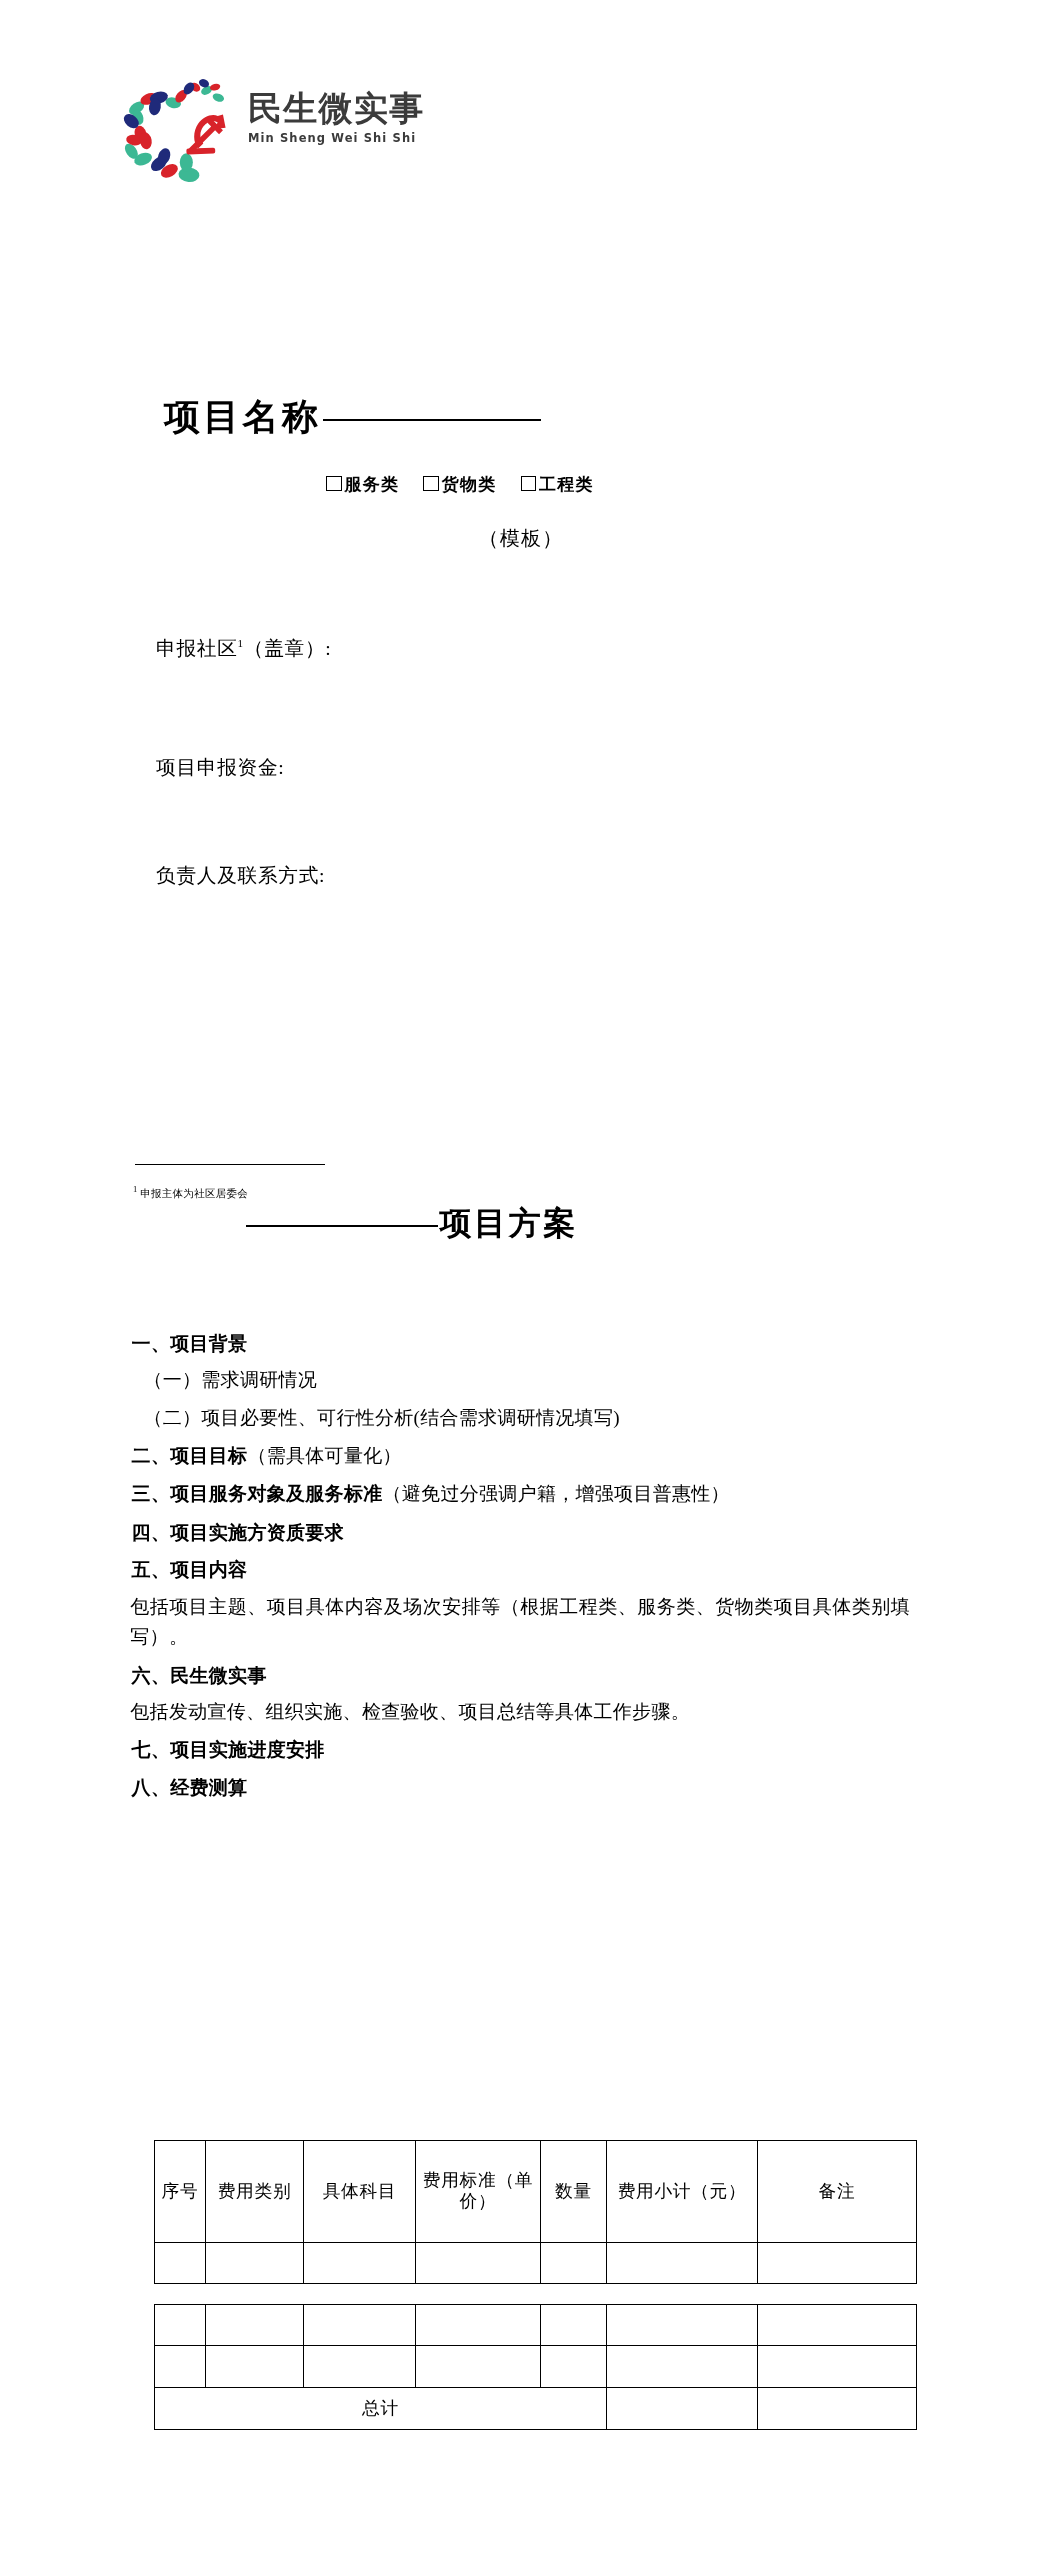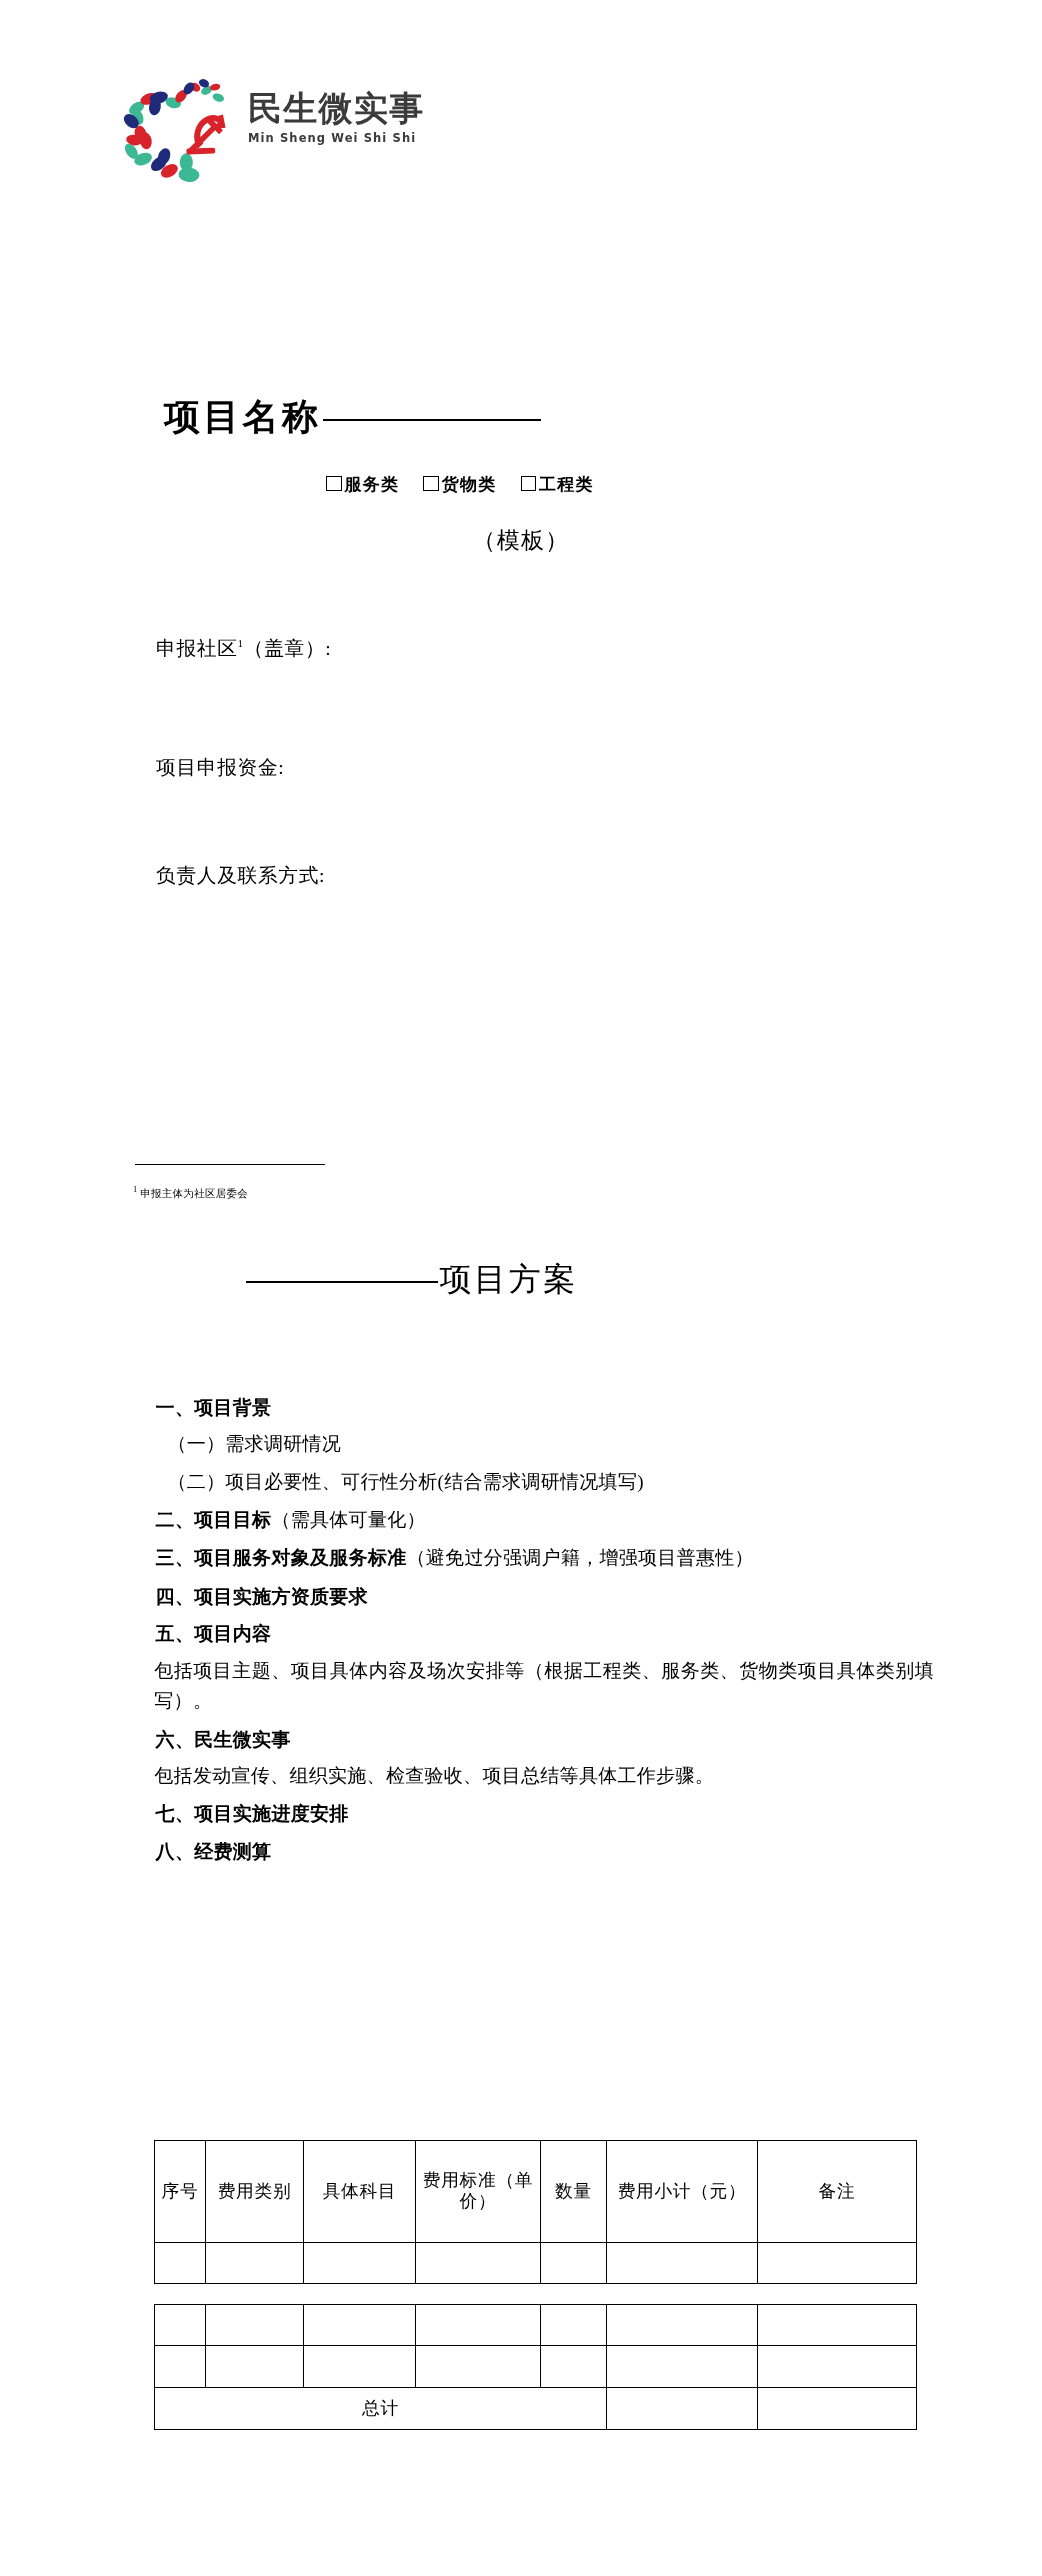--- a/index.html
+++ b/index.html
@@ -100,21 +100,21 @@
     vertical-align: -1.3px;
     margin-right: 2.6px;
   }
 
   .cover-template {
     position: absolute;
     left: 0;
     top: 525px;
     width: 1042px;
     text-align: center;
-    font-size: 23px;
+    font-size: 20px;
     letter-spacing: 1.3px;
   }
 
   .cover-field {
     position: absolute;
     left: 156px;
     font-size: 19.7px;
     letter-spacing: 0.7px;
     white-space: nowrap;
   }
@@ -142,44 +142,43 @@
     font-size: 10.5px;
     letter-spacing: 0.3px;
     white-space: nowrap;
   }
   .footnote sup { font-size: 8.5px; vertical-align: super; margin-right: 2.6px; }
 
   
   .plan-title {
     position: absolute;
     left: 0;
-    top: 1258px;
+    top: 1202px;
     width: 824px;
     text-align: center;
     font-family: "DejaVu Sans", sans-serif;
     font-size: 32px;
-    font-weight: normal;
+    font-weight: bold;
     letter-spacing: 2.6px;
     white-space: nowrap;
   }
   .plan-title .fill-line {
     display: inline-block;
     width: 192px;
     border-bottom: 2.3px solid #000;
     vertical-align: 7.2px;
     margin-right: 1.3px;
   }
 
   
   .body-col {
     position: absolute;
     left: 129px;
-    top: 1392px;
+    top: 1328px;
     width: 781px;
-    margin-left: 24px;
   }
   .sec {
     font-size: 19px;
     line-height: 1.62;
     letter-spacing: 0.3px;
     margin: 0 0 6.6px 0;
     text-align: justify;
   }
   .sec.heading {
     font-family: "DejaVu Sans", sans-serif;

